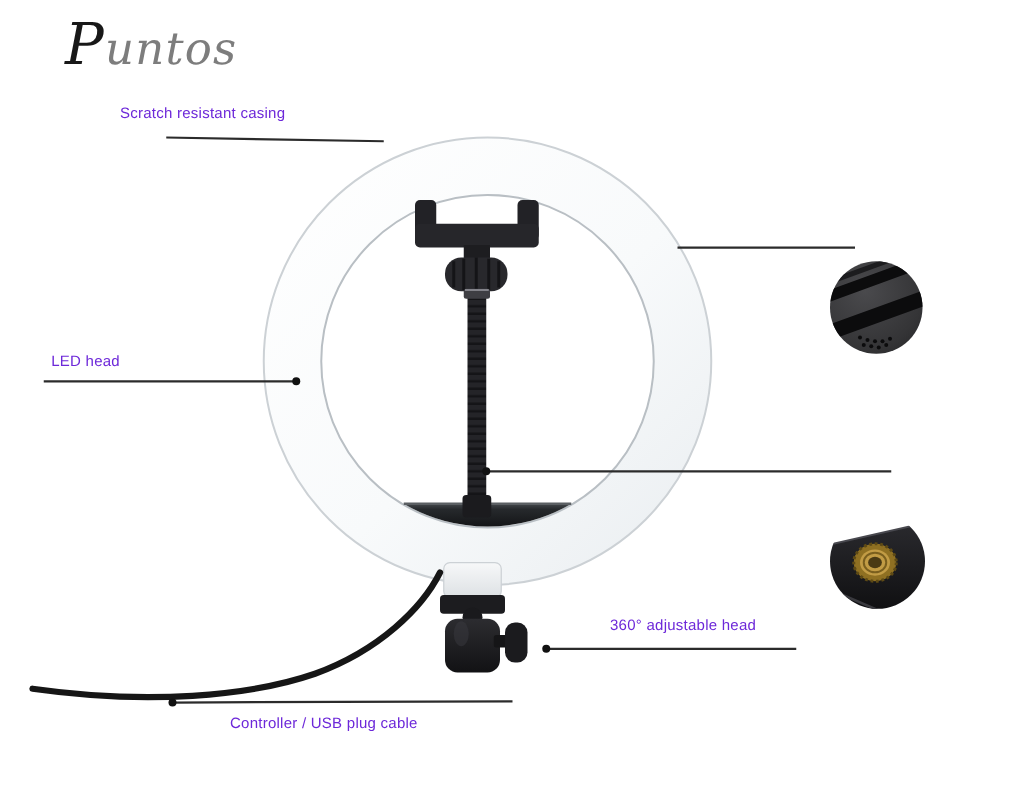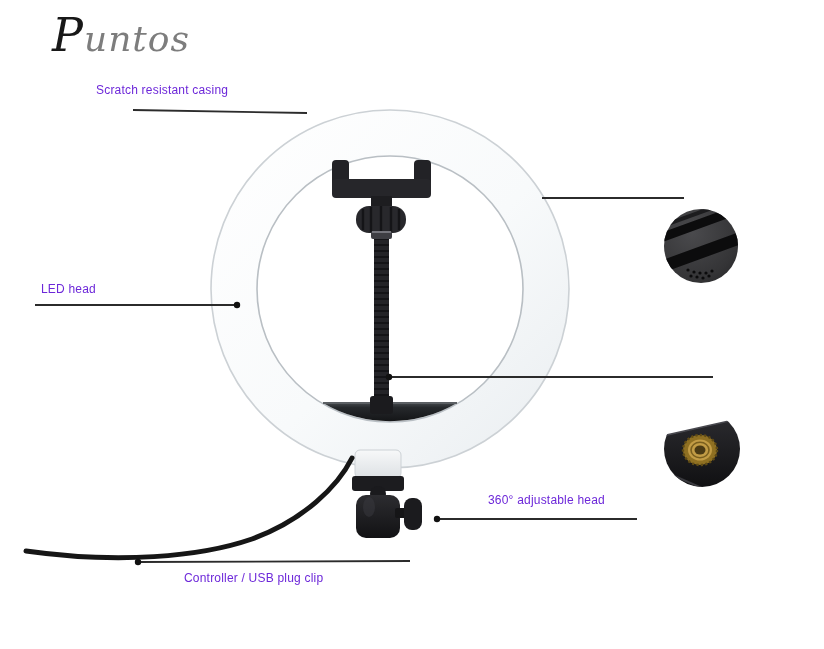--- a/index.html
+++ b/index.html
@@ -161,14 +161,14 @@
         <ellipse cx="700" cy="450" rx="5.5" ry="4.6" fill="#4a3a14"></ellipse>
       </g>
     </g>
   </svg>
 
   <div class="logo">Puntos</div>
 
   <div class="callout c-casing">Scratch resistant casing</div>
   <div class="callout c-led">LED head</div>
   <div class="callout c-head">360° adjustable head</div>
-  <div class="callout c-cable">Controller / USB plug clip</div>
+  <div class="callout c-cable">Controller / USB plug cable</div>
 </div>
 
 </body></html>

